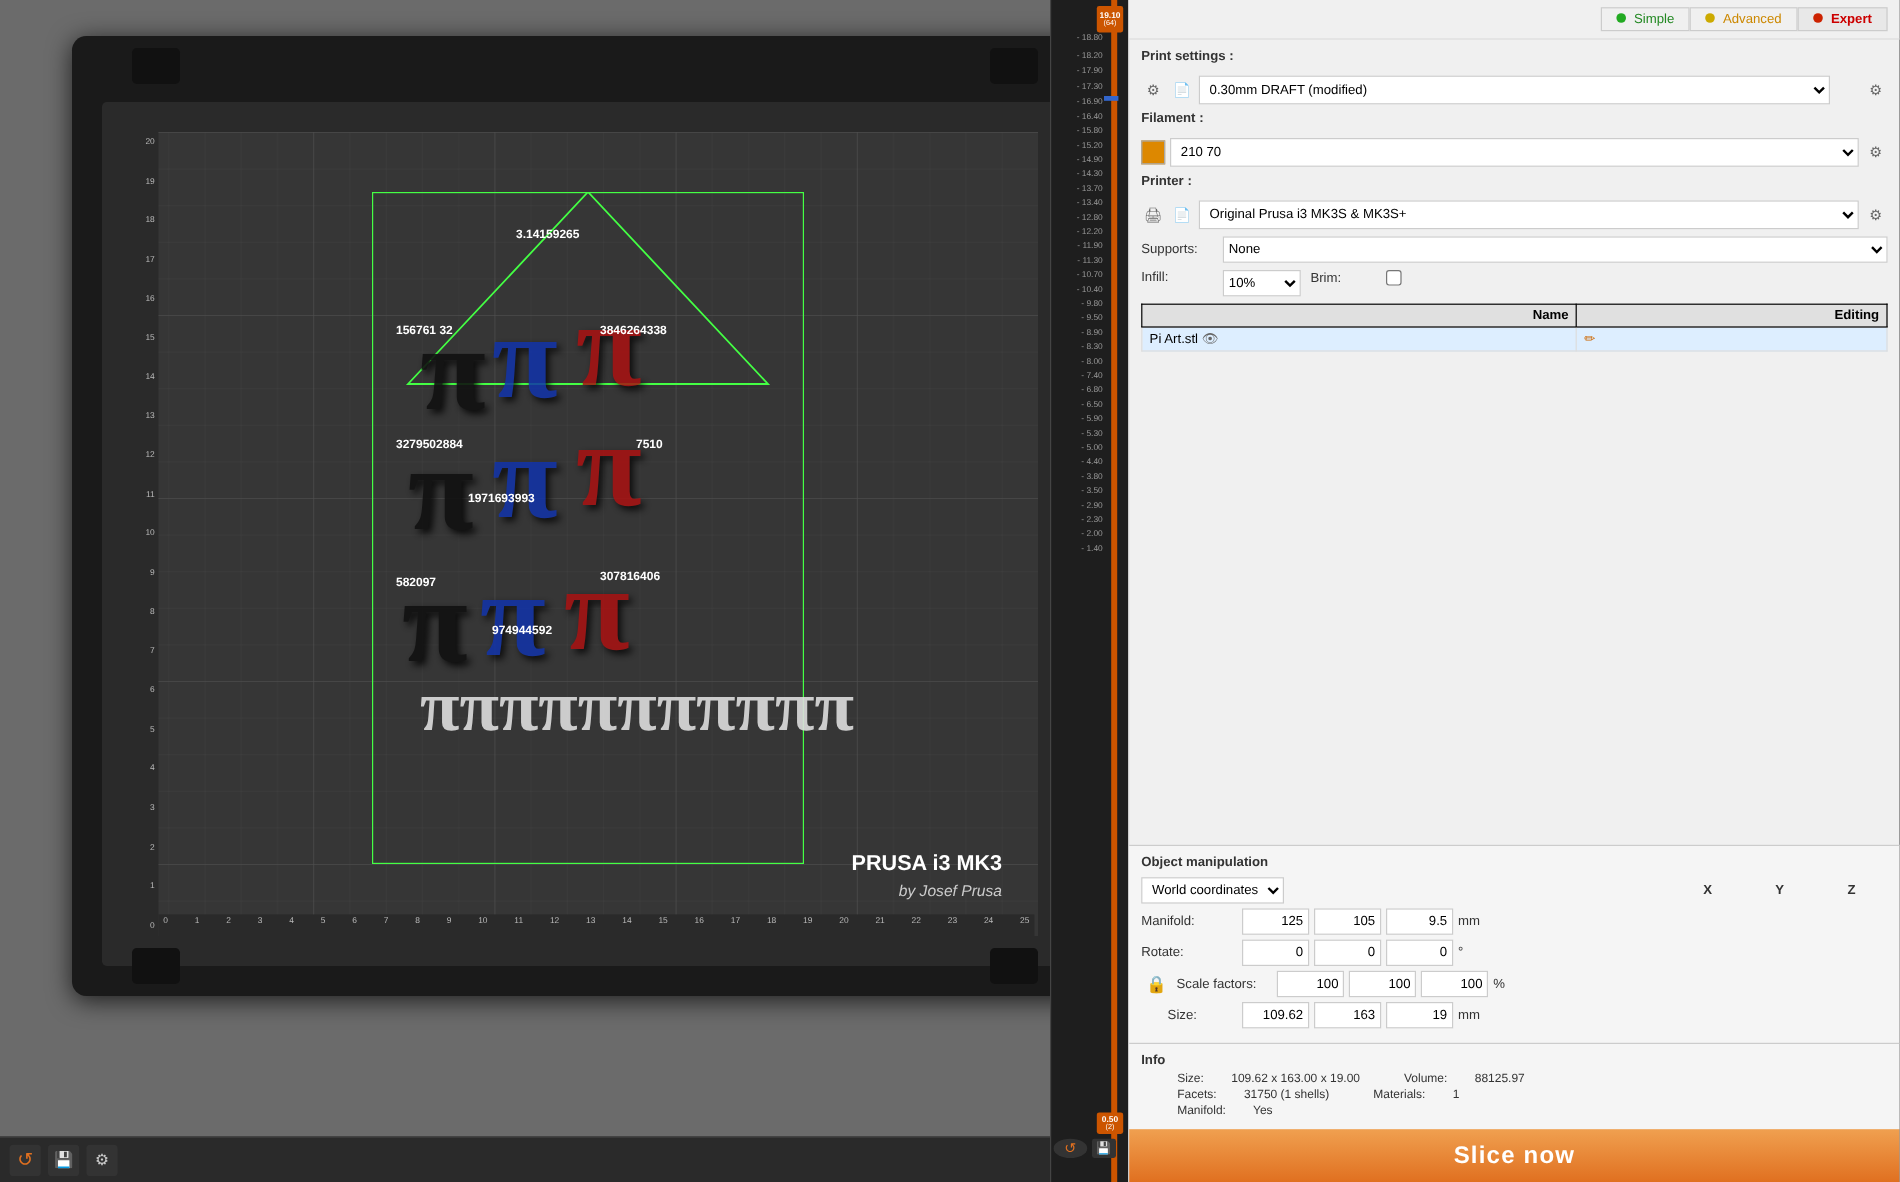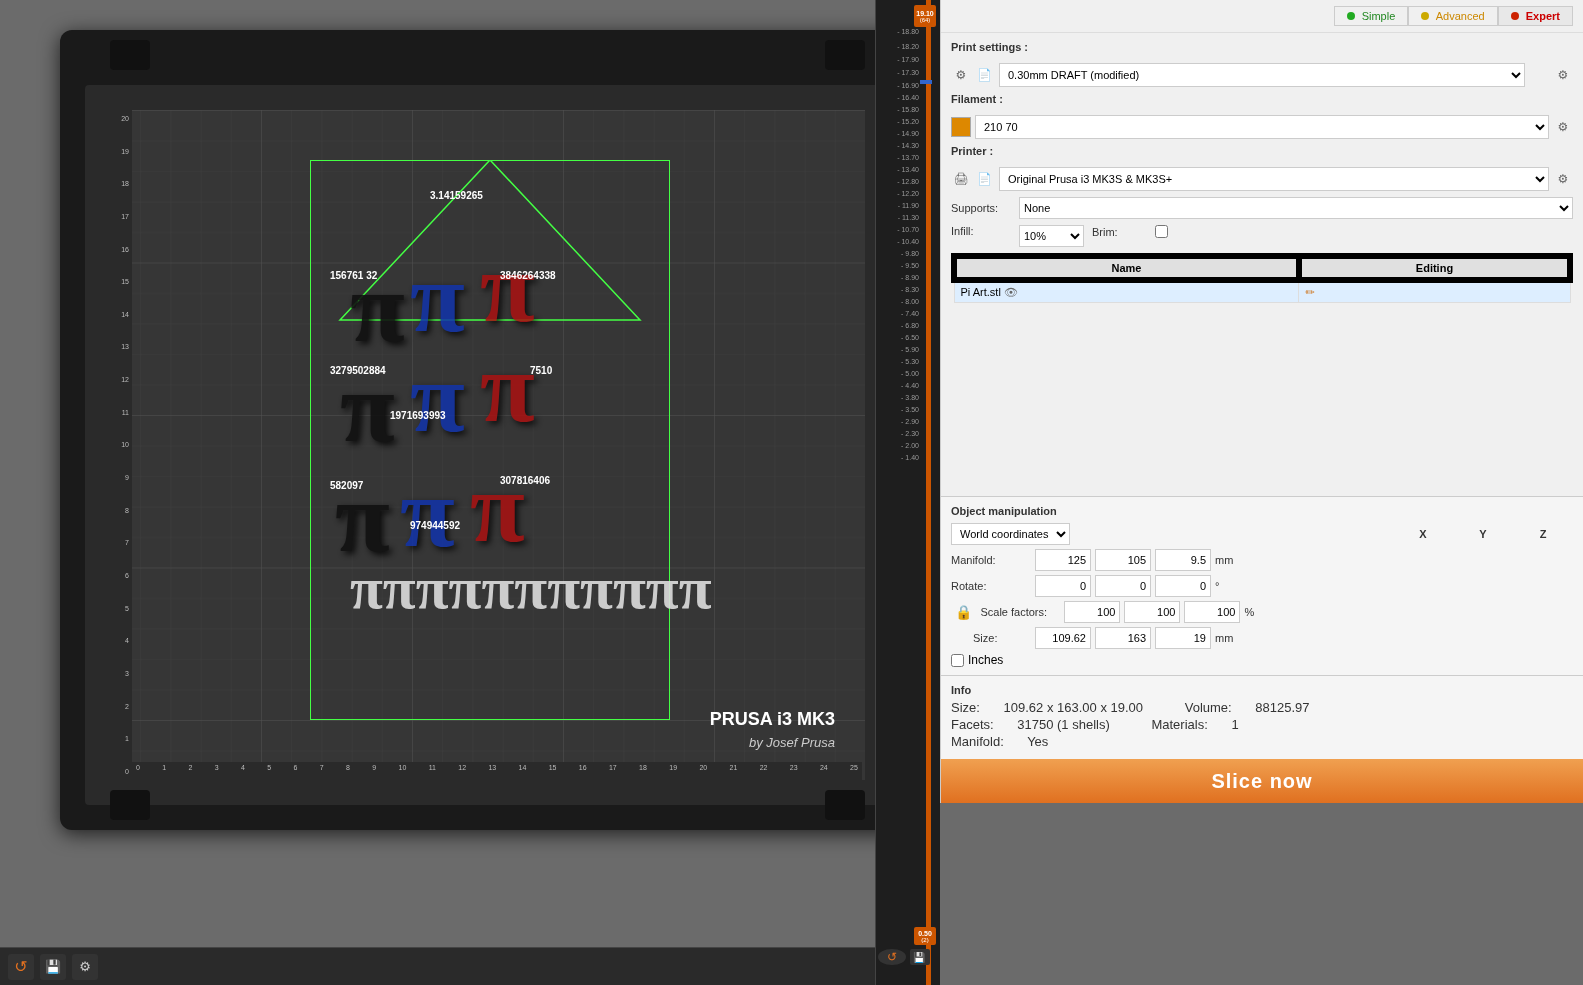--- a/index.html
+++ b/index.html
@@ -3,21 +3,21 @@
   <meta charset="utf-8">
   <style>
     * { box-sizing: border-box; margin: 0; padding: 0; }
     body { width: 1583px; height: 985px; background: #6b6b6b; font-family: Arial, sans-serif; font-size: 12px; overflow: hidden; display: flex; }
 
     
     .viewport { width: 940px; height: 985px; background: #6b6b6b; position: relative; }
 
     
     .right-panel {
-      width: 643px; height: 803px;
+      width: 643px; height: 985px;
       background: #f0f0f0;
       display: flex; flex-direction: column;
       border-left: 1px solid #ccc;
     }
 
     
     .mode-bar {
       display: flex; align-items: center; justify-content: flex-end;
       padding: 6px 10px;
       background: #f0f0f0;
@@ -97,23 +97,23 @@
     }
 
     
     .object-table {
       width: 100%;
       border-collapse: collapse;
       font-size: 11px;
     }
     .object-table th {
       background: #e0e0e0;
-      border: 6px solid #000000;
+      border: 1px solid #000000;
       padding: 3px 6px;
-      text-align: center;
+      text-align: right;
       font-weight: bold;
     }
     .object-table td {
       border: 1px solid #ddd;
       padding: 3px 6px;
       background: white;
     }
     .object-table tr.selected td {
       background: #ddeeff;
     }
@@ -181,22 +181,23 @@
     .info-section {
       padding: 8px 10px;
       border-top: 1px solid #ccc;
       background: #f5f5f5;
     }
     .info-title {
       font-size: 11px; font-weight: bold; color: #333;
       margin-bottom: 4px;
     }
     .info-row {
-      font-size: 13px; color: #333;
+      font-size: 10px; color: #333;
       margin-bottom: 2px;
+      margin-left: 30px;
     }
     .info-row span { margin-right: 20px; }
 
     
     .slice-btn {
       width: 100%;
       height: 44px;
       background: linear-gradient(to bottom, #f0a050, #e07020);
       border: none;
       color: white;
@@ -625,24 +626,20 @@
     </div>
 
     <div class="manip-row">
       <span class="manip-row-label" style="padding-left:22px;">Size:</span>
       <input class="manip-input" type="text" value="109.62" style="">
       <input class="manip-input" type="text" value="163" style="">
       <input class="manip-input" type="text" value="19" style="">
       <span class="manip-unit">mm</span>
     </div>
 
-    <div class="inches-row">
-      <input type="checkbox" class="inches-cb" style="">
-      <span>Inches</span>
-    </div>
   </div>
 
   <div class="info-section">
     <div class="info-title">Info</div>
     <div class="info-row">
       <span>Size:</span>
       <span>109.62 x 163.00 x 19.00</span>
       &nbsp;&nbsp;&nbsp;&nbsp;
       <span>Volume:</span>
       <span>88125.97</span>

